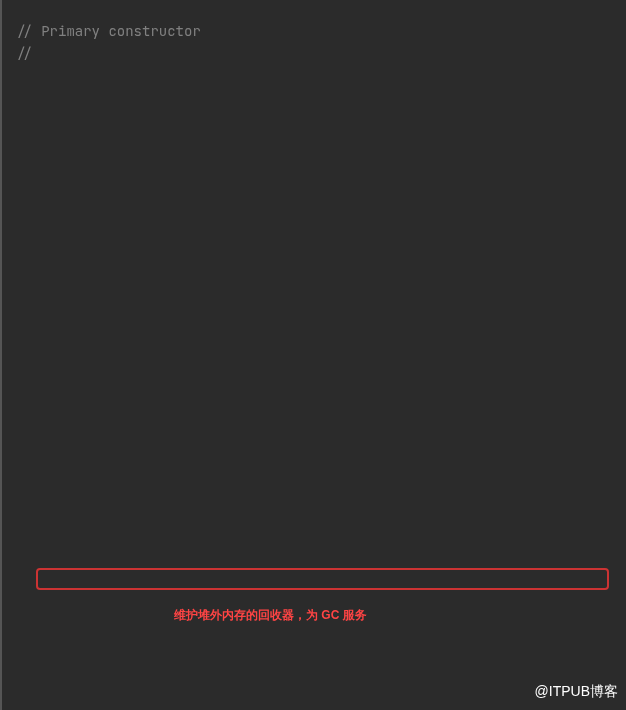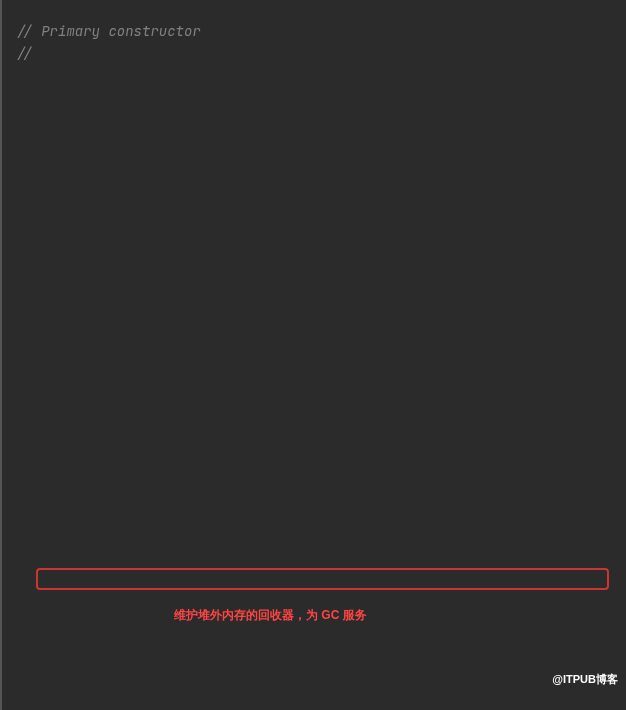--- a/index.html
+++ b/index.html
@@ -12,21 +12,20 @@
       width: 626px;
       height: 710px;
       overflow: hidden;
       position: relative;
     }
     .editor {
       padding: 20px 0 0 14px;
       border-left: 2px solid #555;
       margin-left: 0;
       height: 100%;
-      font-style: italic;
     }
     .line { white-space: pre; }
     .comment { color: #808080; }
     .highlight-box {
       position: absolute;
       border: 2px solid #cc3333;
       border-radius: 4px;
       left: 36px;
       top: 568px;
       width: 573px;
@@ -38,24 +37,24 @@
       color: #ff4444;
       font-size: 12px;
       font-weight: bold;
       top: 604px;
       left: 174px;
       font-family: 'Microsoft YaHei', sans-serif;
     }
     .watermark {
       position: absolute;
       right: 8px;
-      bottom: 20px;
+      bottom: 8px;
       color: #ffffff;
-      font-size: 11px;
-      font-weight: bold;
+      font-size: 14px;
+      font-weight: normal;
       font-family: sans-serif;
     }
   </style>
 </head>
 <body>
 
 <div class="editor">
   <div class="line comment">// Primary constructor</div>
   <div class="line comment">//</div>
 </div>

